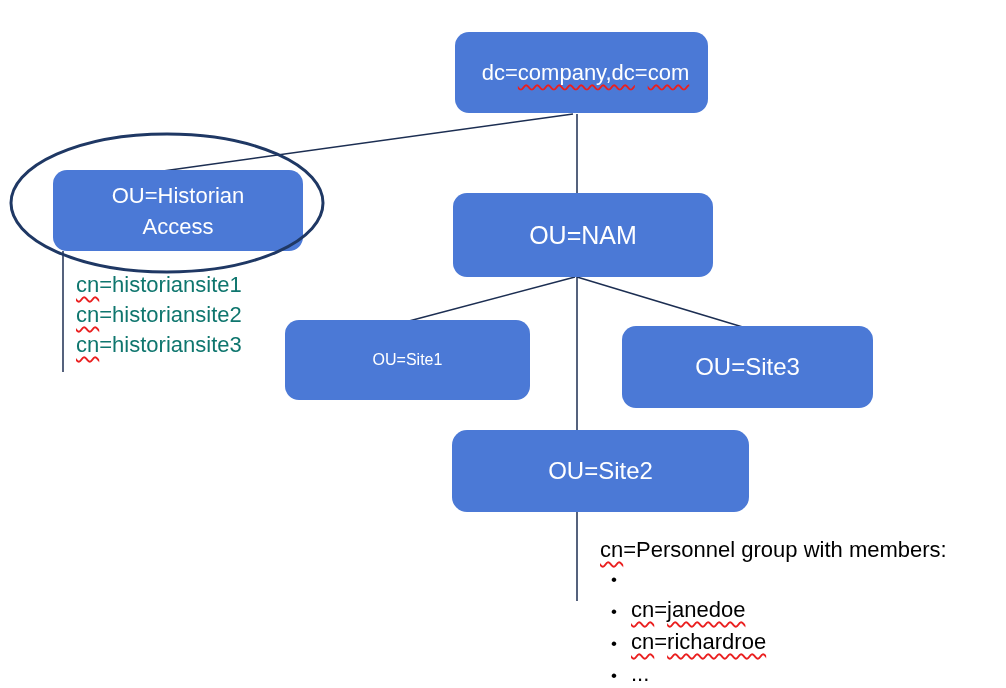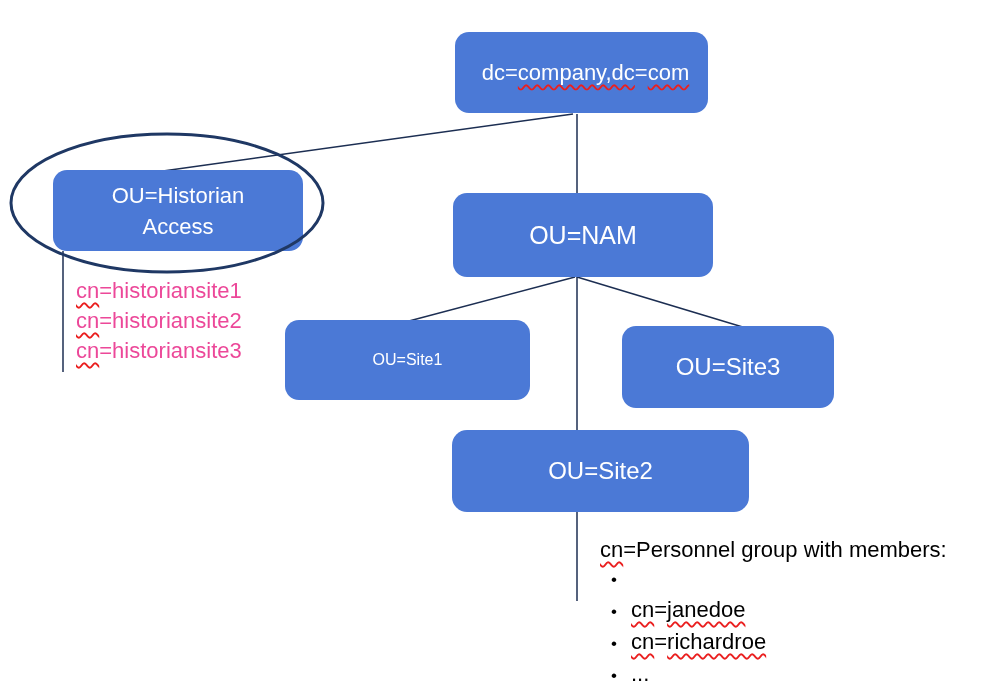--- a/index.html
+++ b/index.html
@@ -11,32 +11,32 @@
   .edge{stroke:#1c2e52;stroke-width:1.5;}
   .emphasis{stroke:#1f3864;stroke-width:3;fill:none;}
   .node{
     position:absolute;display:flex;flex-direction:column;align-items:center;justify-content:center;
     text-align:center;background:#4b79d6;color:#ffffff;border-radius:14px;
   }
   .n-root{left:455px;top:32px;width:245px;height:81px;font-size:22px;padding-left:8px;}
   .n-historian{left:53px;top:170px;width:250px;height:81px;font-size:22px;line-height:31px;}
   .n-nam{left:453px;top:193px;width:260px;height:84px;font-size:25px;}
   .n-site1{left:285px;top:320px;width:245px;height:80px;font-size:16px;}
-  .n-site3{left:622px;top:326px;width:212px;height:82px;font-size:24px;}
+  .n-site3{left:622px;top:326px;width:251px;height:82px;font-size:24px;}
   .n-site2{left:452px;top:430px;width:297px;height:82px;font-size:24px;border-radius:15px;}
   .sq{
     text-decoration-line:underline;
     text-decoration-style:wavy;
     text-decoration-color:#ea1f1f;
     text-decoration-thickness:1.5px;
     text-decoration-skip-ink:none;
     text-underline-offset:4px;
   }
   .hist-entries{
-    position:absolute;left:76px;top:276px;font-size:22px;line-height:30px;color:#ec4899;
+    position:absolute;left:76px;top:270px;font-size:22px;line-height:30px;color:#0f766e;
   }
   .personnel{
     position:absolute;left:600px;top:535px;font-size:22px;line-height:30px;color:#000;
   }
   .member{display:flex;align-items:baseline;}
   .member .bullet{display:inline-block;width:20px;margin-left:11px;font-size:17px;flex:0 0 auto;}
 </style>
 </head>
 <body>
 

